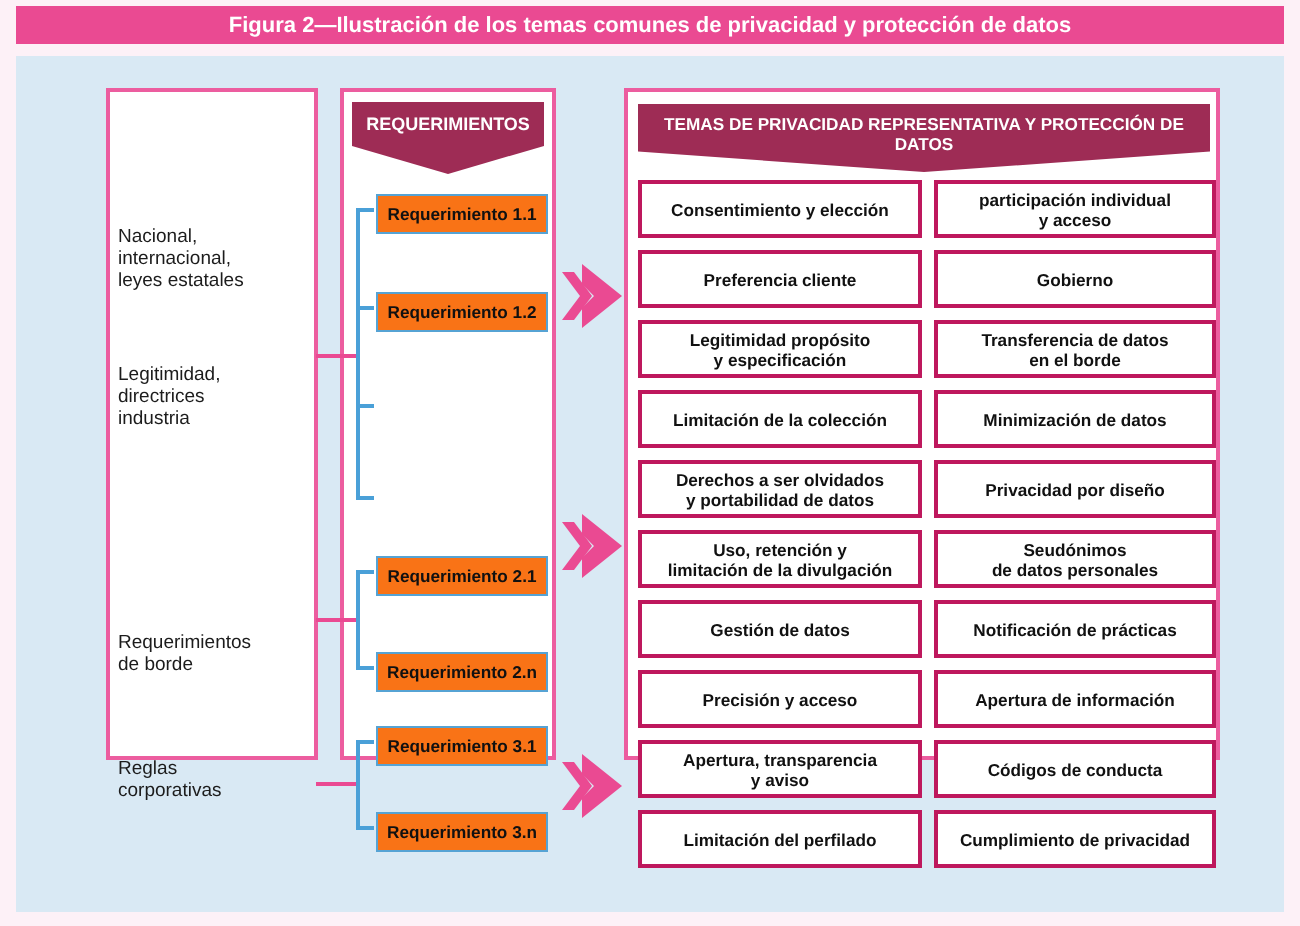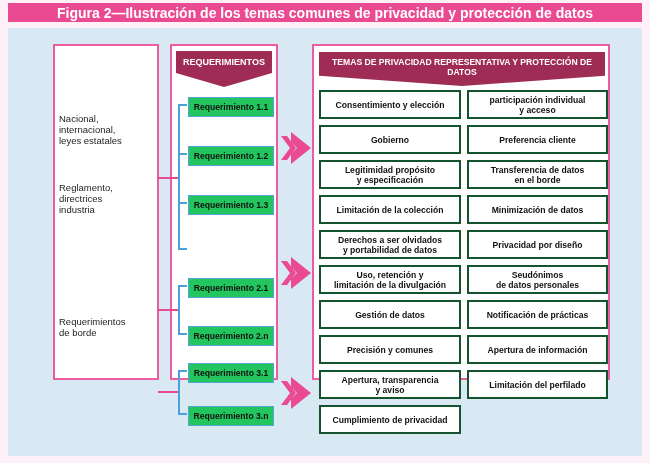--- a/index.html
+++ b/index.html
@@ -6,21 +6,21 @@
   html,body { width:650px; height:463px; }
   body {
     position:relative;
     background:#fdf1f7;
     font-family:"Liberation Sans", sans-serif;
     overflow:hidden;
   }
   .title-bar {
     position:absolute; left:8px; top:3px; width:634px; height:19px;
     background:#ea4a92; color:#ffffff;
-    font-size:14px; font-weight:bold;
+    font-size:11px; font-weight:bold;
     display:flex; align-items:center; justify-content:center;
   }
   .canvas {
     position:absolute; left:8px; top:28px; width:634px; height:428px;
     background:#d9e9f4;
   }
   .panel {
     position:absolute; top:44px; height:336px;
     background:#ffffff; border:2px solid #ec5d9f;
   }
@@ -44,32 +44,32 @@
     padding-top:6px;
   }
   .banner-right {
     left:5px; top:6px; width:286px; height:34px; font-size:8.6px;
     clip-path:polygon(0 0,100% 0,100% 70%,50% 100%,0 70%);
     padding-top:5px;
   }
 
   .req-box {
     position:absolute; left:16px; width:86px; height:20px;
-    background:#22c55e; border:1.5px solid #56a3d4;
+    background:#f97316; border:1.5px solid #56a3d4;
     display:flex; align-items:center; justify-content:center;
     font-size:8.6px; font-weight:bold; color:#111111;
   }
 
   .themes-grid {
     position:absolute; left:5px; top:44px;
     display:grid; grid-template-columns:142px 141px;
     grid-auto-rows:29px; gap:6px 6px;
   }
   .theme-box {
-    background:#ffffff; border:2px solid #14532d;
+    background:#ffffff; border:2px solid #be185d;
     display:flex; align-items:center; justify-content:center;
     text-align:center; font-size:8.6px; font-weight:bold; color:#111111;
     line-height:10px; white-space:pre-line;
   }
 
   .conn { position:absolute; }
   .conn-pink { background:#ea4a92; height:2px; width:22px; left:158px; }
   .conn-blue-v { background:#4aa0d8; width:2px; left:178px; }
   .conn-blue-h { background:#4aa0d8; height:2px; width:9px; left:178px; }
 
@@ -80,32 +80,33 @@
 <body>
 
 <div class="title-bar">Figura 2—Ilustración de los temas comunes de privacidad y protección de datos</div>
 
 <div class="canvas"></div>
 
 <div class="panel left-box">
   <div class="left-label" style="top:67px">Nacional,
 internacional,
 leyes estatales</div>
-  <div class="left-label" style="top:136px">Reglamento,
+  <div class="left-label" style="top:136px">Legitimidad,
 directrices
 industria</div>
   <div class="left-label" style="top:270px">Requerimientos
 de borde</div>
+  <div class="left-label" style="top:333px">Reglas
+corporativas</div>
 </div>
 
 <div class="panel mid-panel">
   <div class="banner banner-mid">REQUERIMIENTOS</div>
   <div class="req-box" style="top:51px">Requerimiento 1.1</div>
   <div class="req-box" style="top:100px">Requerimiento 1.2</div>
-  <div class="req-box" style="top:149px">Requerimiento 1.3</div>
   <div class="req-box" style="top:232px">Requerimiento 2.1</div>
   <div class="req-box" style="top:280px">Requerimiento 2.n</div>
   <div class="req-box" style="top:317px">Requerimiento 3.1</div>
   <div class="req-box" style="top:360px">Requerimiento 3.n</div>
 </div>
 
 <div class="conn conn-pink" style="top:177px"></div>
 <div class="conn conn-pink" style="top:309px"></div>
 <div class="conn conn-pink" style="top:391px"></div>
 
@@ -139,37 +140,38 @@
       <polygon fill="#ea4a92" points="10,0 30,16 10,32 10,22 16,16 10,10"></polygon>
     </svg>
 </div>
 
 <div class="panel right-panel">
   <div class="banner banner-right">TEMAS DE PRIVACIDAD REPRESENTATIVA Y PROTECCIÓN DE DATOS</div>
   <div class="themes-grid">
     <div class="theme-box">Consentimiento y elección</div>
     <div class="theme-box">participación individual
 y acceso</div>
+    <div class="theme-box">Preferencia cliente</div>
     <div class="theme-box">Gobierno</div>
-    <div class="theme-box">Preferencia cliente</div>
     <div class="theme-box">Legitimidad propósito
 y especificación</div>
     <div class="theme-box">Transferencia de datos
 en el borde</div>
     <div class="theme-box">Limitación de la colección</div>
     <div class="theme-box">Minimización de datos</div>
     <div class="theme-box">Derechos a ser olvidados
 y portabilidad de datos</div>
     <div class="theme-box">Privacidad por diseño</div>
     <div class="theme-box">Uso, retención y
 limitación de la divulgación</div>
     <div class="theme-box">Seudónimos
 de datos personales</div>
     <div class="theme-box">Gestión de datos</div>
     <div class="theme-box">Notificación de prácticas</div>
-    <div class="theme-box">Precisión y comunes</div>
+    <div class="theme-box">Precisión y acceso</div>
     <div class="theme-box">Apertura de información</div>
     <div class="theme-box">Apertura, transparencia
 y aviso</div>
+    <div class="theme-box">Códigos de conducta</div>
     <div class="theme-box">Limitación del perfilado</div>
     <div class="theme-box">Cumplimiento de privacidad</div>
   </div>
 </div>
 
 </body></html>

